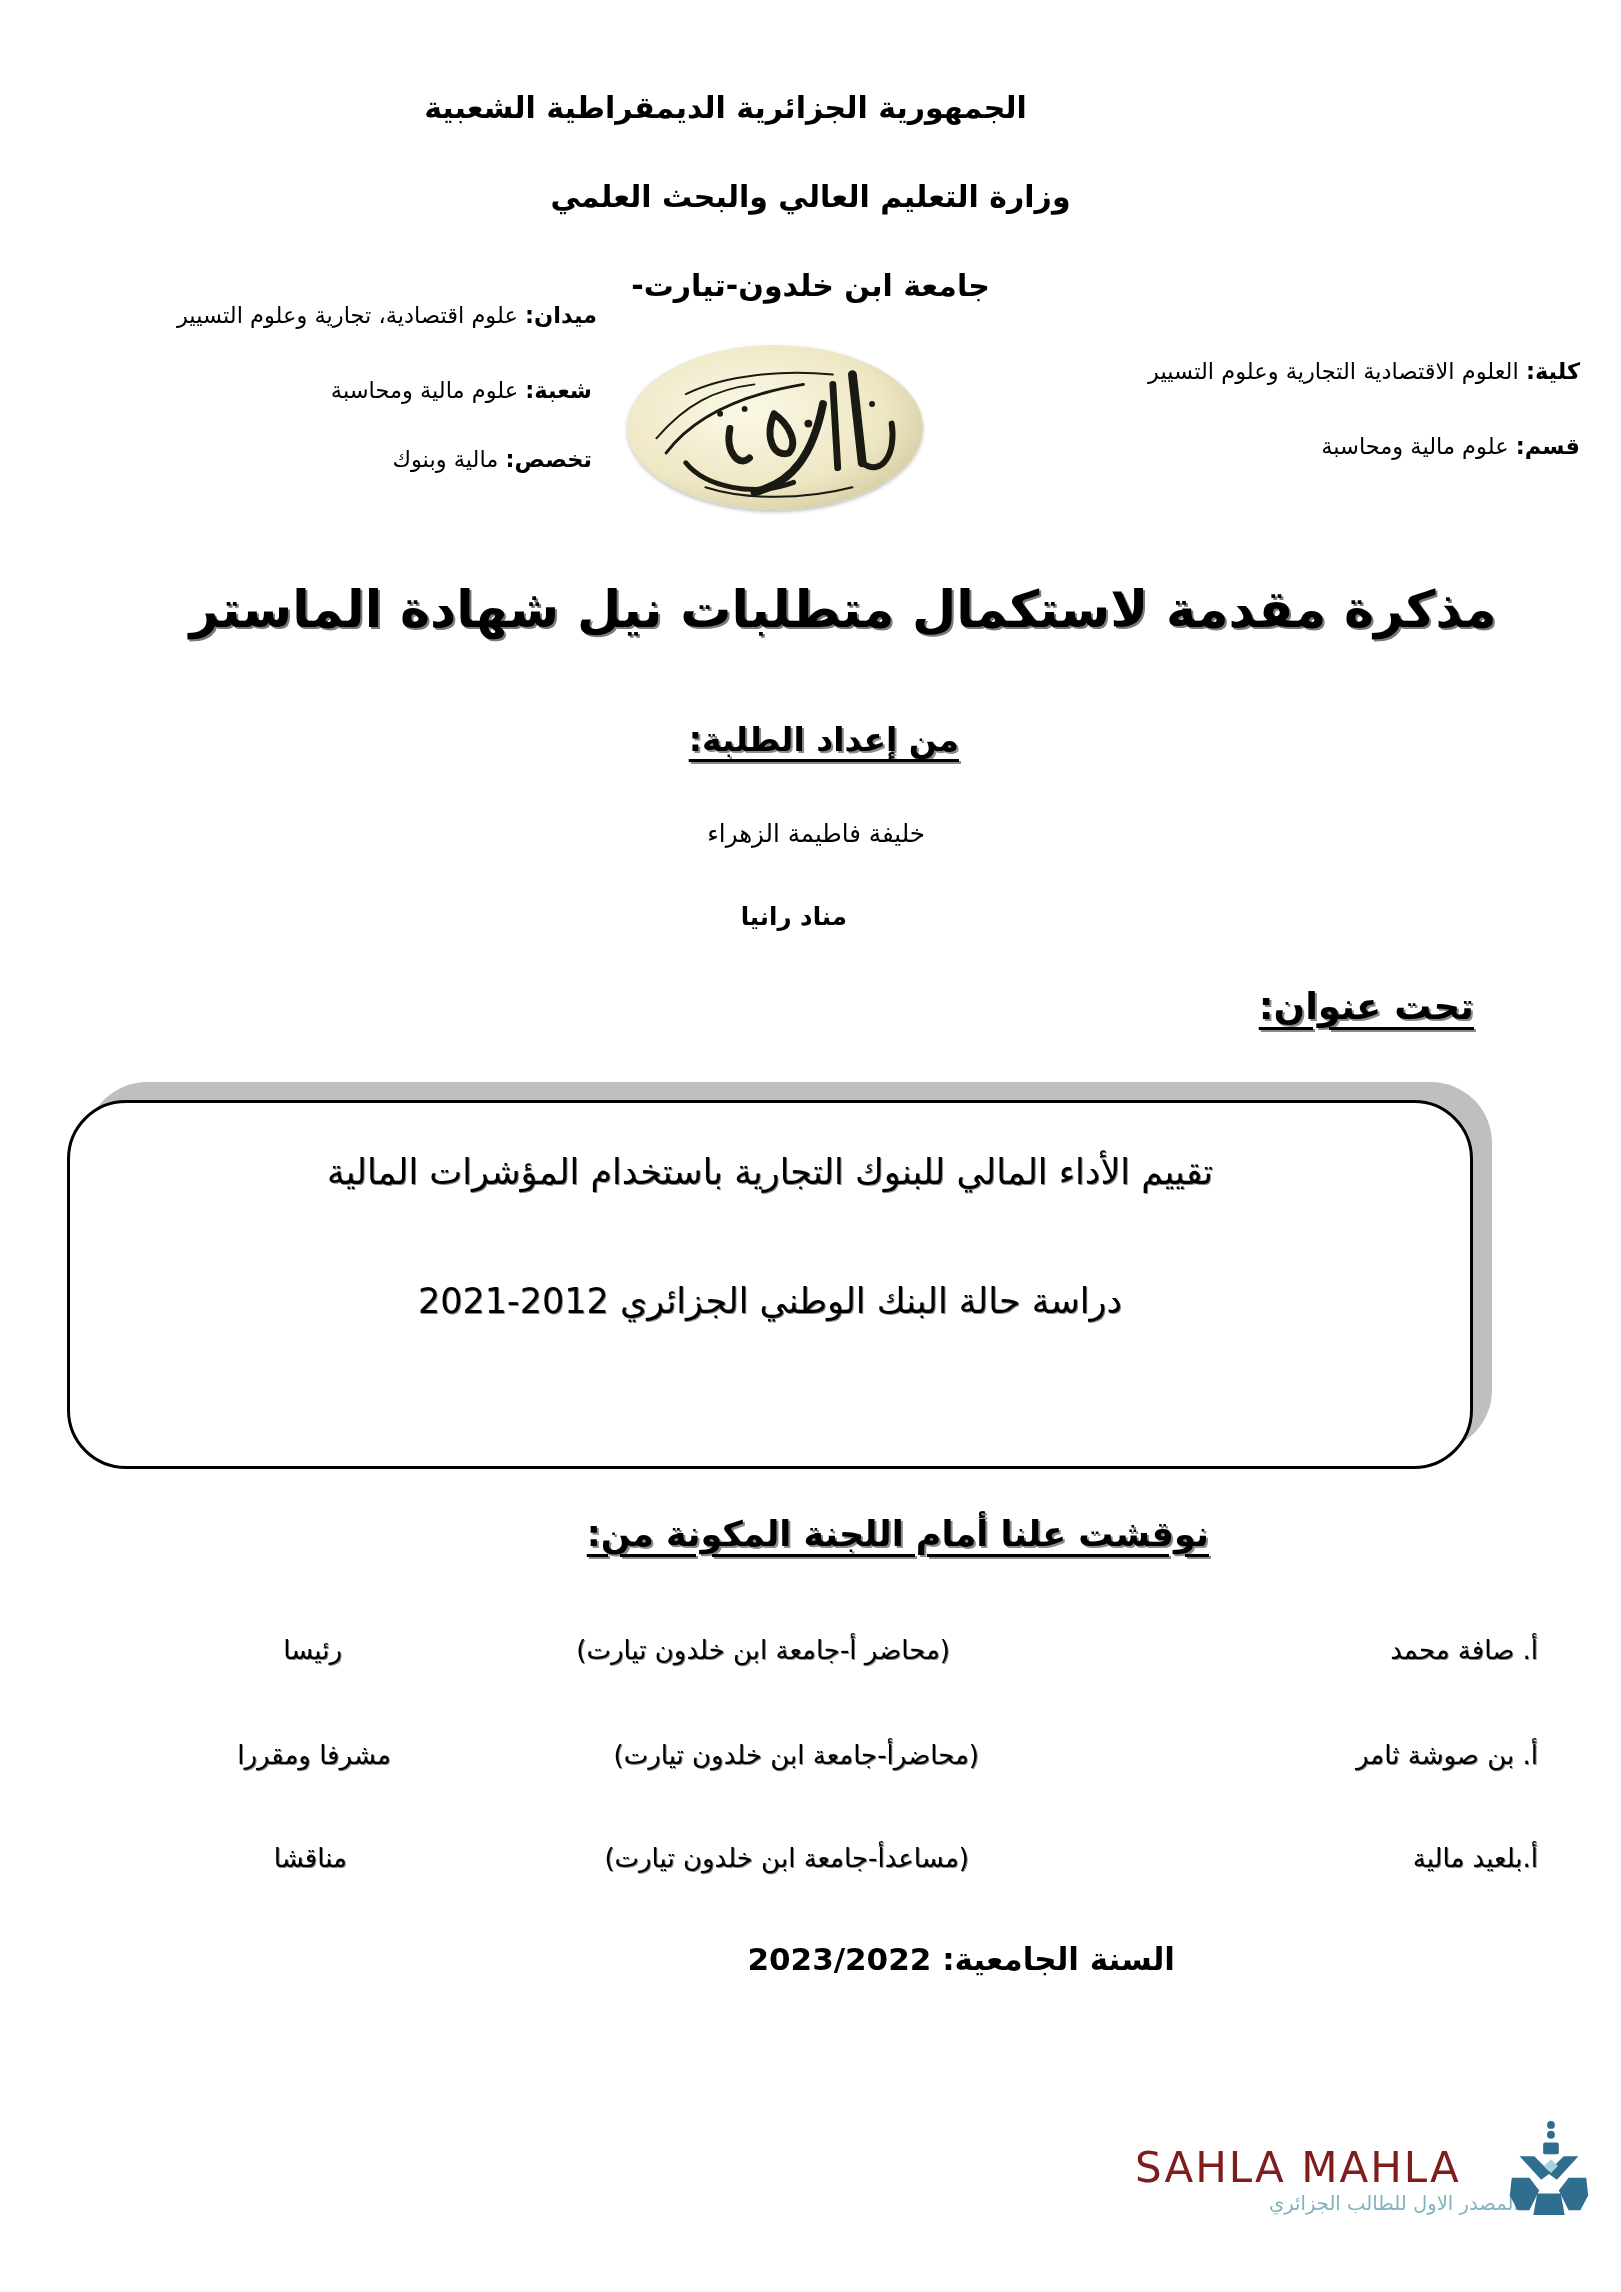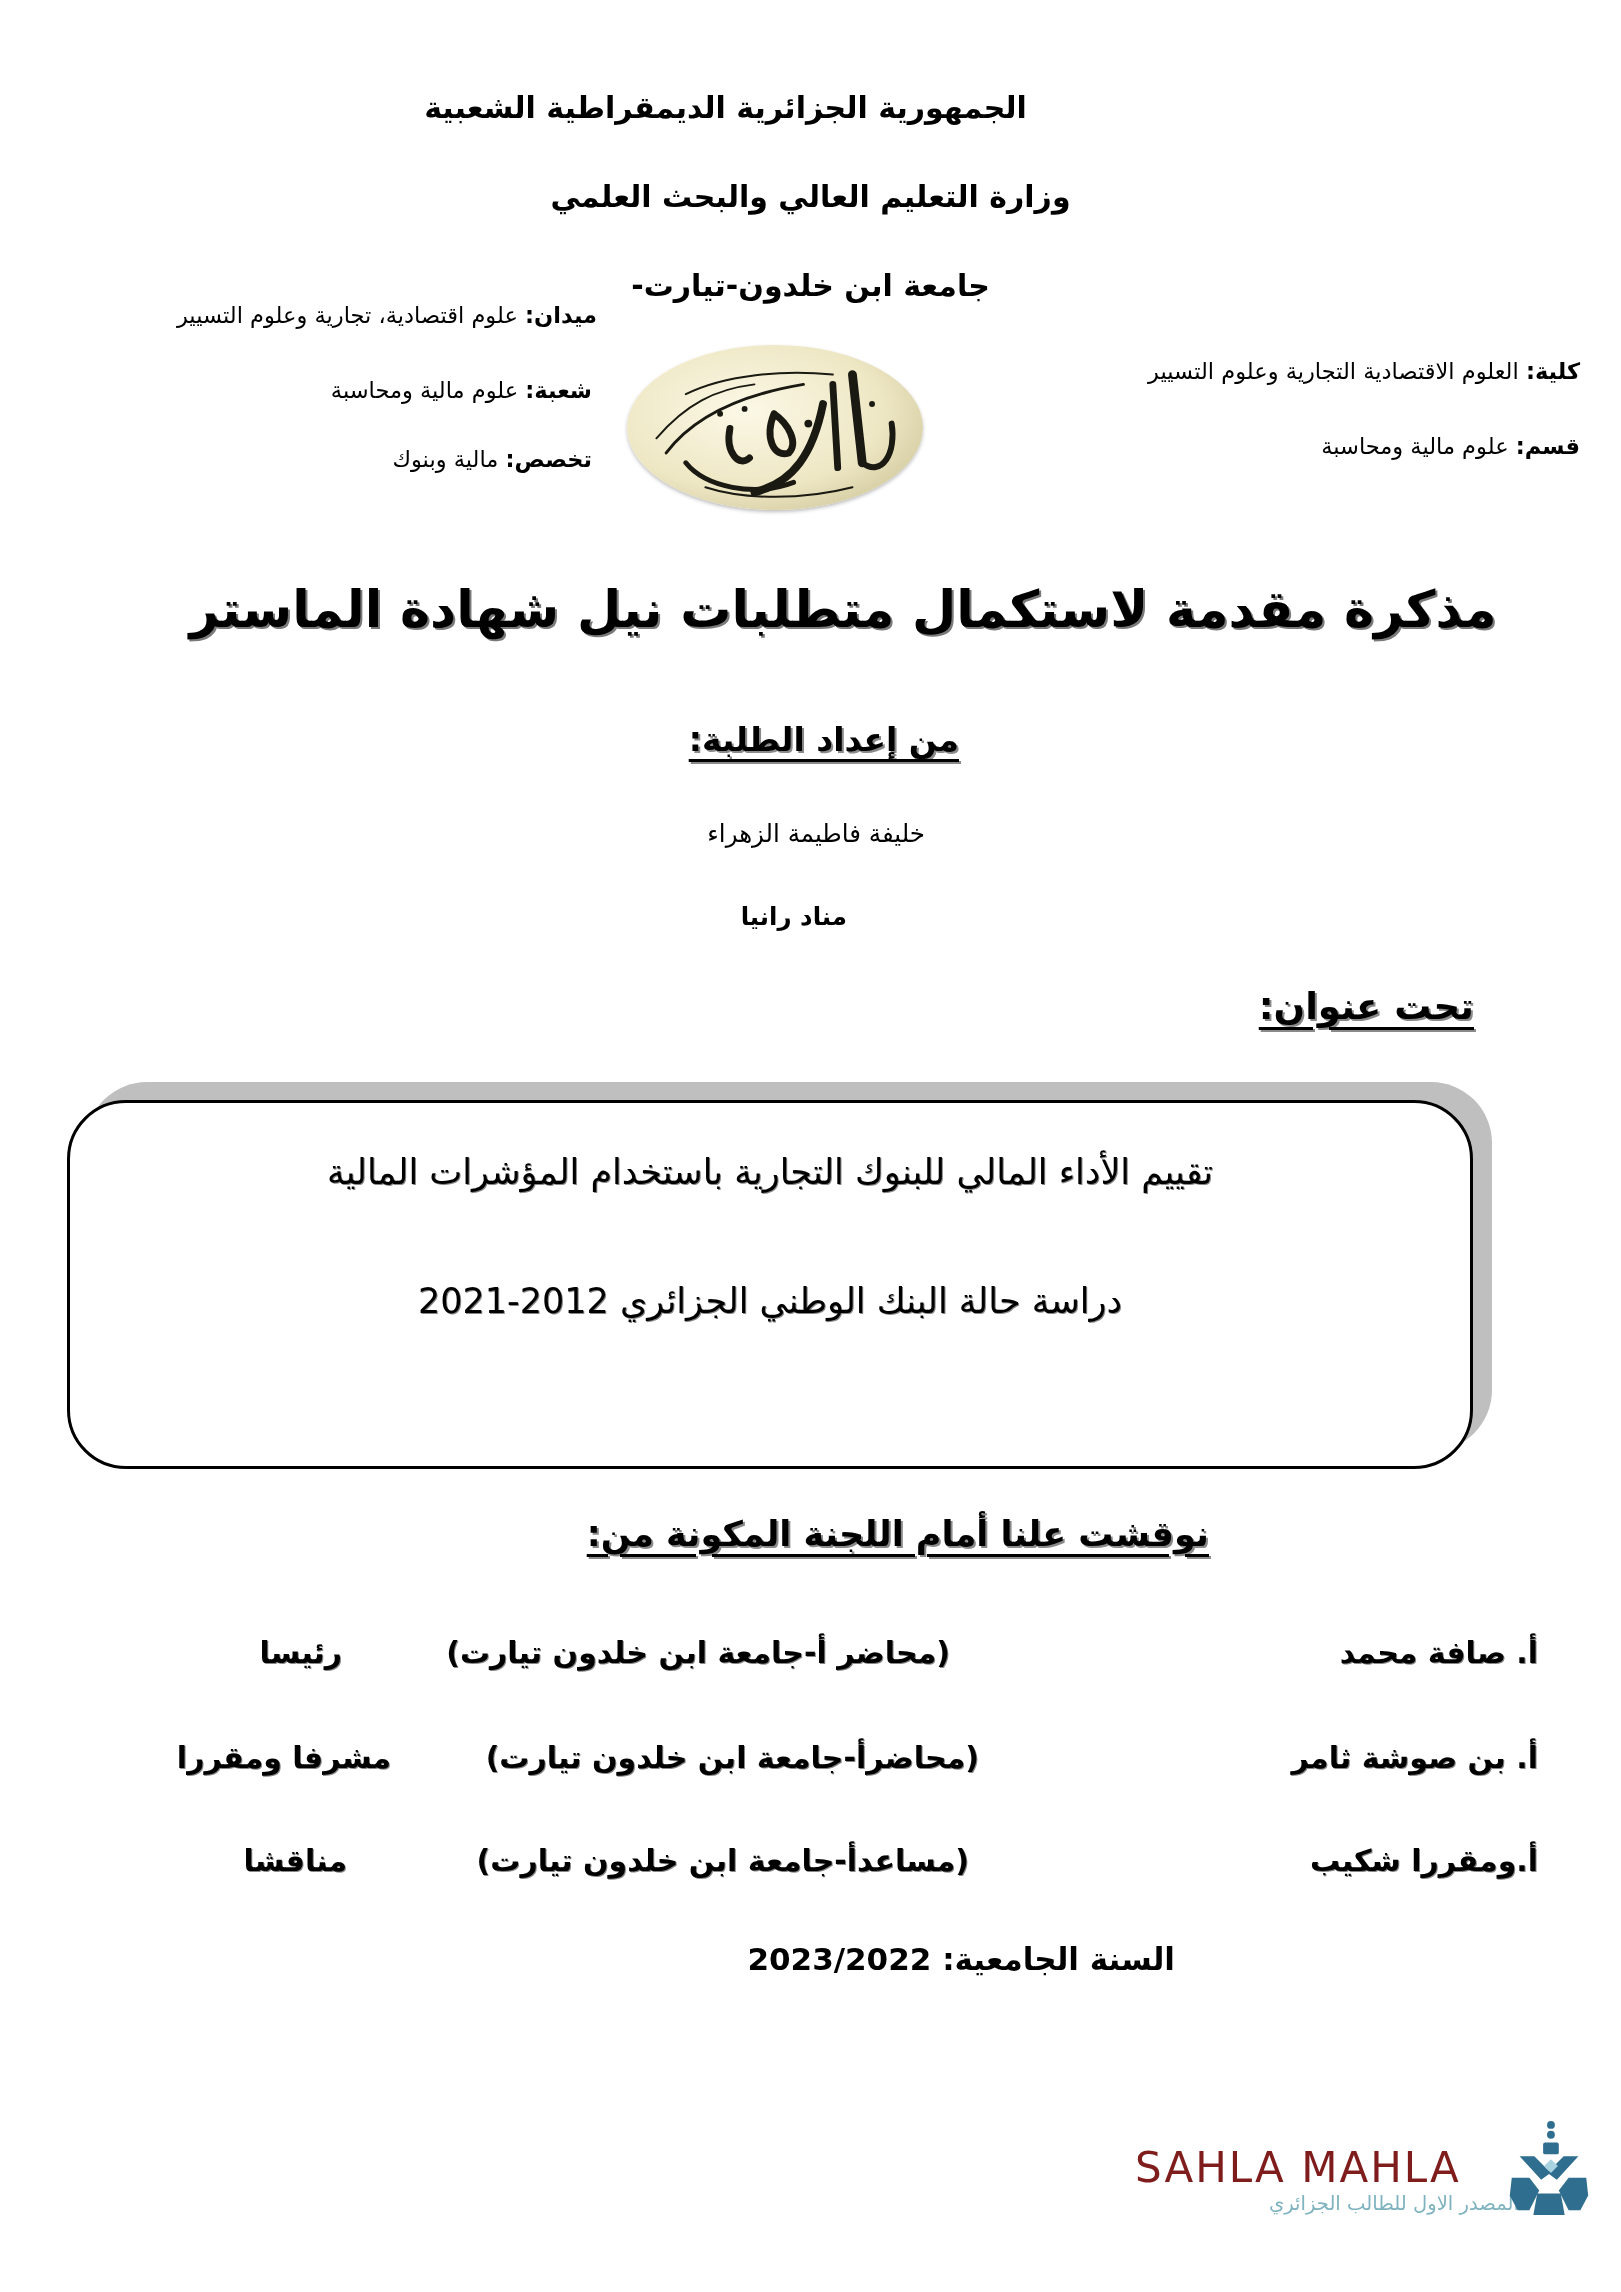--- a/index.html
+++ b/index.html
@@ -78,22 +78,22 @@
       left: 0; right: 0;
       text-align: center;
       direction: rtl;
       white-space: nowrap;
       font-family: "DejaVu Sans", sans-serif;
       font-size: 35px;
       text-shadow: 1px 1px 0 #888;
     }
     .jury {
       font-family: "DejaVu Sans", sans-serif;
-      font-weight: bold;
-      font-size: 30px;
+      font-weight: normal;
+      font-size: 26px;
       text-shadow: 1px 1px 0 #888;
       direction: rtl;
       white-space: nowrap;
     }
     .year {
       font-family: "DejaVu Sans", sans-serif;
       font-weight: bold;
       font-size: 31px;
     }
     .logo-oval {
@@ -192,21 +192,21 @@
 <div class="abs section-head" style="right:412px; top:1514px; font-size:35px;">نوقشت علنا أمام اللجنة المكونة من:</div>
 
 <div class="abs jury" style="right:83px; top:1635px;">أ. صافة محمد</div>
 <div class="abs jury" style="right:671px; top:1635px;">(محاضر أ-جامعة ابن خلدون تيارت)</div>
 <div class="abs jury" style="right:1279px; top:1635px;">رئيسا</div>
 
 <div class="abs jury" style="right:83px; top:1740px;">أ. بن صوشة ثامر</div>
 <div class="abs jury" style="right:642px; top:1740px;">(محاضرأ-جامعة ابن خلدون تيارت)</div>
 <div class="abs jury" style="right:1230px; top:1740px;">مشرفا ومقررا</div>
 
-<div class="abs jury" style="right:83px; top:1843px;">أ.ومقررا شكيب</div>
+<div class="abs jury" style="right:83px; top:1843px;">أ.بلعيد مالية</div>
 <div class="abs jury" style="right:652px; top:1843px;">(مساعدأ-جامعة ابن خلدون تيارت)</div>
 <div class="abs jury" style="right:1274px; top:1843px;">مناقشا</div>
 
 <div class="abs year rtl" style="right:446px; top:1941px;">
   <span>السنة الجامعية:</span>
   <span style="unicode-bidi: isolate; direction:ltr;">2023/2022</span>
 </div>
 
 <div class="sahla-text">SAHLA MAHLA</div>
 <div class="sahla-sub">المصدر الاول للطالب الجزائري</div>

